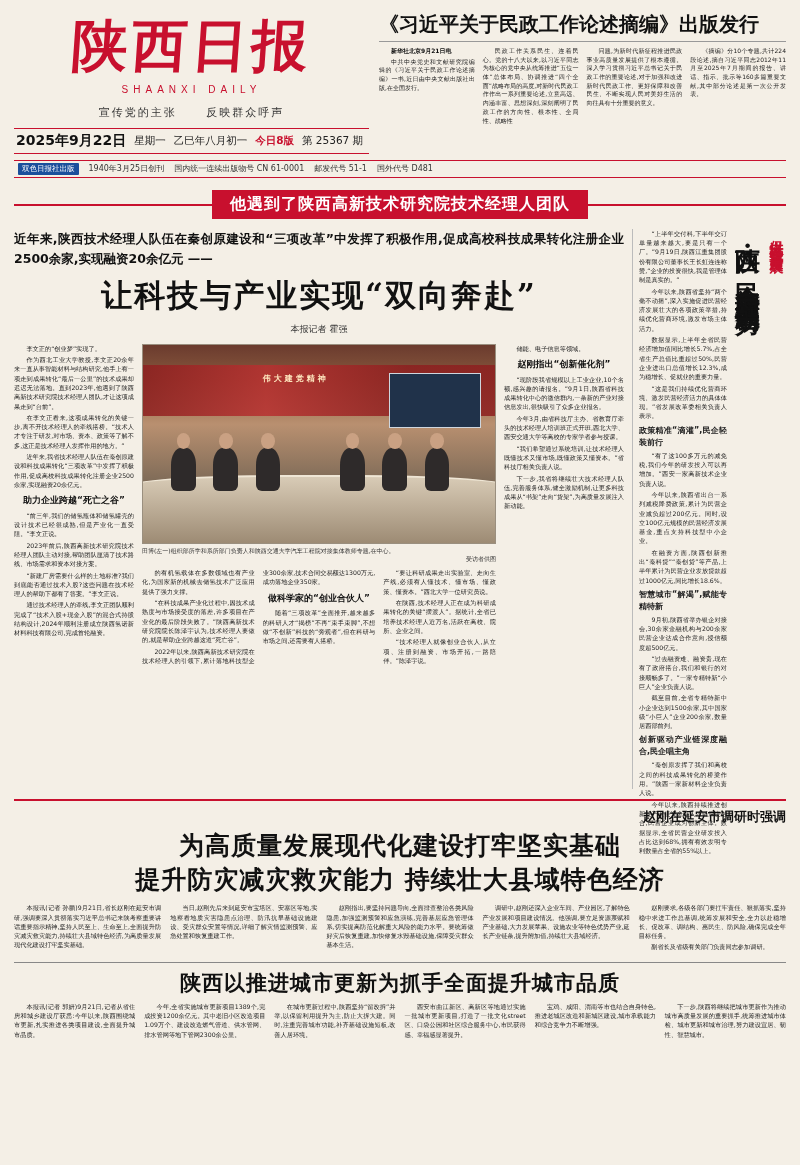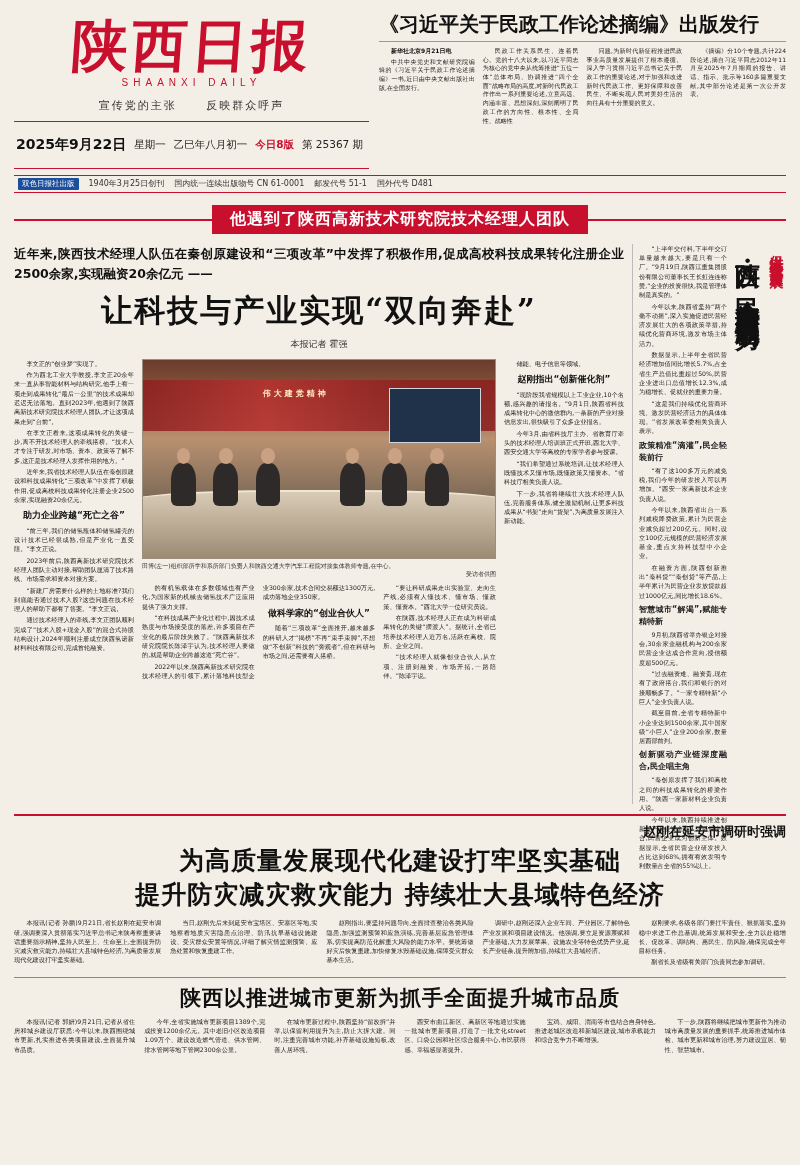--- a/index.html
+++ b/index.html
@@ -33,36 +33,36 @@
     line-height:1.05;
     text-align:center;
     white-space:nowrap;
     transform:skewX(-4deg);
   }
   .logo-en {
     text-align:center;
     color:#c8102e;
     font-size:10px;
     letter-spacing:5px;
-    margin-top:2px;
+    margin-top:9px;
     font-family:"Liberation Sans", sans-serif;
   }
   .slogan {
     text-align:center;
     font-size:11px;
     color:#333;
     margin-top:10px;
     letter-spacing:2px;
   }
   .slogan span { margin:0 12px; }
   .datebar {
     margin-top:8px;
     border-top:1.5px solid #c8102e;
     border-bottom:1.5px solid #c8102e;
-    padding:14px 2px;
+    padding:3px 2px;
     display:flex; align-items:center; gap:8px;
     font-size:10.5px;
     color:#222;
     white-space:nowrap;
   }
   .datebar .big { font-size:14px; font-weight:bold; color:#111; }
   .datebar .red { color:#c8102e; font-weight:bold; }
 
   .mast-right { flex:1; padding-top:2px; }
   .top-headline {

